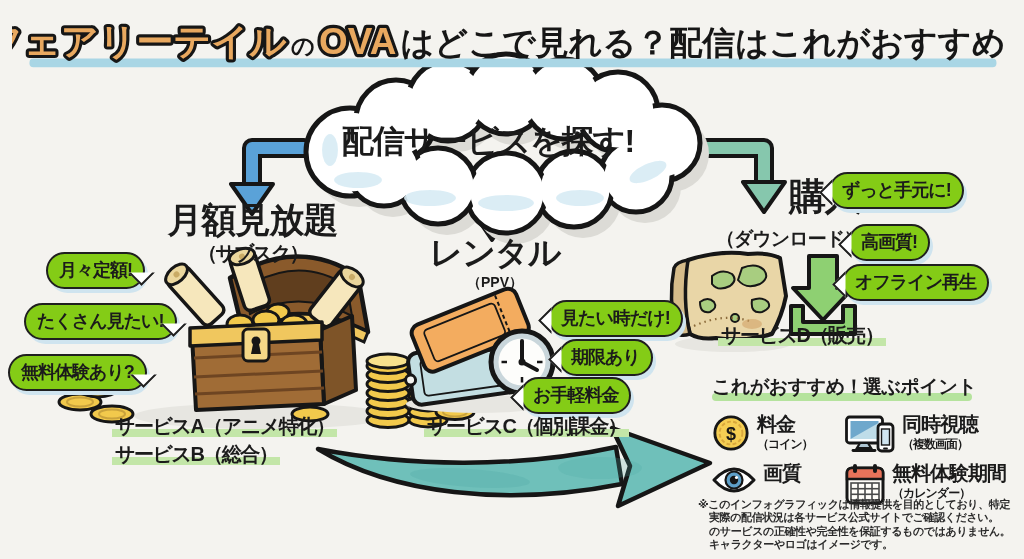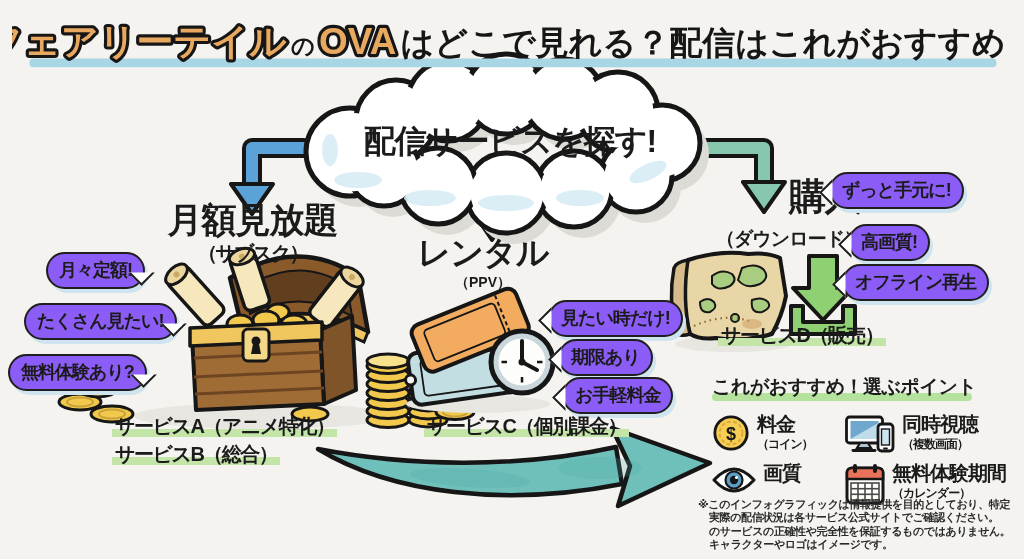--- a/index.html
+++ b/index.html
@@ -1,25 +1,25 @@
 <!DOCTYPE html>
 <html><head>
 <meta charset="utf-8">
 <style>
   html,body{margin:0;padding:0;background:#e8e7e4;}
   .canvas{position:relative;width:1024px;height:559px;overflow:hidden;background:#F4F3EF;
           font-family:"Liberation Sans","DejaVu Sans",sans-serif;font-weight:700;color:#1B1B1B;}
   .art{position:absolute;left:0;top:0;z-index:1;}
   .title-svg{position:absolute;left:12px;top:12px;z-index:2;}
   .abs{position:absolute;z-index:3;}
-  .cloud-label{left:342px;top:120px;width:336px;text-align:center;font-size:32px;letter-spacing:-1px;}
+  .cloud-label{left:320px;top:120px;width:336px;text-align:center;font-size:32px;letter-spacing:-1px;}
   .branch-head{text-align:center;line-height:1.05;}
   .bh-main{font-size:35px;letter-spacing:-1px;}
   .bh-sub{font-size:20px;margin-top:4px;letter-spacing:-2px;}
-  .bubble{position:absolute;z-index:3;background:#8b5cf6;border:2.6px solid #1F1F1F;border-radius:20px;
+  .bubble{position:absolute;z-index:3;background:#84cc16;border:2.6px solid #1F1F1F;border-radius:20px;
           padding:4px 11px 5px;font-size:18px;letter-spacing:-1px;white-space:nowrap;
           box-shadow:3px 4px 0 #CFE4EF;}
   .tail-r::after,.tail-l::after{content:"";position:absolute;top:50%;margin-top:-8px;width:15px;height:15px;
           background:#fff;border:2.6px solid #1F1F1F;transform:rotate(45deg);}
   .tail-r::after{right:-8px;clip-path:polygon(102% -2%,102% 102%,-2% 102%);}
   .tail-l::after{left:-8px;clip-path:polygon(-2% -2%,102% 102%,-2% 102%);}
   .service{position:absolute;z-index:3;font-size:20px;letter-spacing:-1.5px;white-space:nowrap;}
   .hl{background:linear-gradient(180deg,transparent 62%,#C3E6A8 62%);padding:0 3px;}
   .recommend{position:absolute;left:712px;top:374px;width:312px;z-index:3;}
   .rec-heading-wrap{position:relative;height:30px;}
@@ -246,36 +246,36 @@
       <tspan font-size="34" fill="#161616">はどこで見れる？配信はこれがおすすめ！</tspan>
     </text>
   </svg>
 
   <div class="abs cloud-label">配信サービスを探す!</div>
 
   <div class="abs branch-head" style="left:160px;top:202px;width:185px;">
     <div class="bh-main">月額見放題</div>
     <div class="bh-sub">（サブスク）</div>
   </div>
-  <div class="abs branch-head" style="left:408px;top:236px;width:150px;">
+  <div class="abs branch-head" style="left:420px;top:236px;width:150px;">
     <div class="bh-main" style="font-size:33px;">レンタル</div>
     <div class="bh-sub" style="font-size:14px;letter-spacing:0;">（PPV）</div>
   </div>
   <div class="abs branch-head" style="left:760px;top:178px;width:130px;">
     <div class="bh-main" style="font-size:37px;">購入</div>
   </div>
   <div class="abs" style="left:683px;top:226px;width:212px;text-align:center;font-size:19px;letter-spacing:-1px;">（ダウンロード）</div>
 
   <div class="bubble tail-r" style="left:46px;top:252px;">月々定額!</div>
   <div class="bubble tail-r" style="left:24px;top:303px;">たくさん見たい!</div>
   <div class="bubble tail-r" style="left:8px;top:354px;">無料体験あり?</div>
 
   <div class="bubble tail-l" style="left:548px;top:300px;">見たい時だけ!</div>
   <div class="bubble tail-l" style="left:558px;top:339px;">期限あり</div>
-  <div class="bubble tail-l" style="left:562px;top:377px;">お手軽料金</div>
+  <div class="bubble tail-l" style="left:520px;top:377px;">お手軽料金</div>
 
   <div class="bubble tail-l" style="left:829px;top:172px;">ずっと手元に!</div>
   <div class="bubble tail-l" style="left:848px;top:224px;">高画質!</div>
   <div class="bubble tail-l" style="left:842px;top:264px;">オフライン再生</div>
 
   <div class="service" style="left:112px;top:413px;">
     <span class="hl">サービスA（アニメ特化）</span>
   </div>
   <div class="service" style="left:112px;top:441px;">
     <span class="hl">サービスB（総合）</span>

